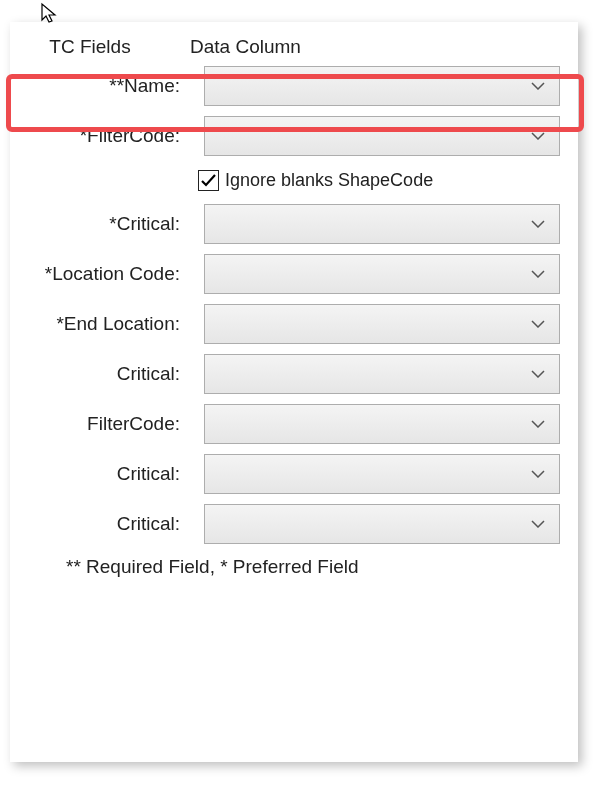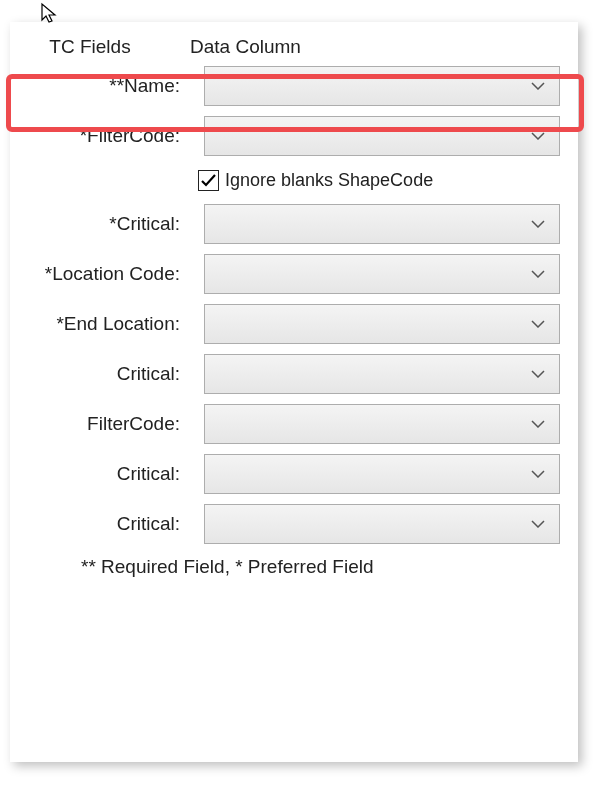--- a/index.html
+++ b/index.html
@@ -94,21 +94,21 @@
     .checkbox svg {
       width: 17px;
       height: 17px;
     }
     .chevron {
       width: 14px;
       height: 8px;
     }
     .footer {
       margin-top: 10px;
-      margin-left: 71px;
+      margin-left: 56px;
       font-size: 19px;
     }
     .highlight-box {
       position: absolute;
       border: 5px solid #ee4a4d;
       border-radius: 6px;
       top: 52px;
       left: -4px;
       width: 578px;
       height: 58px;

